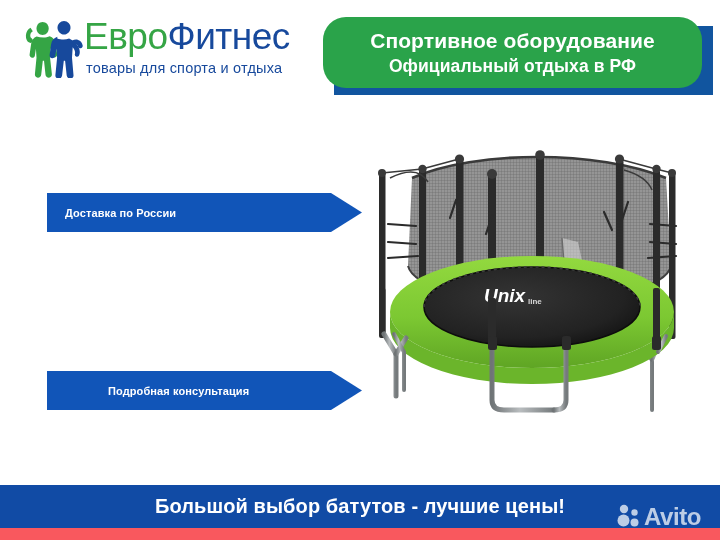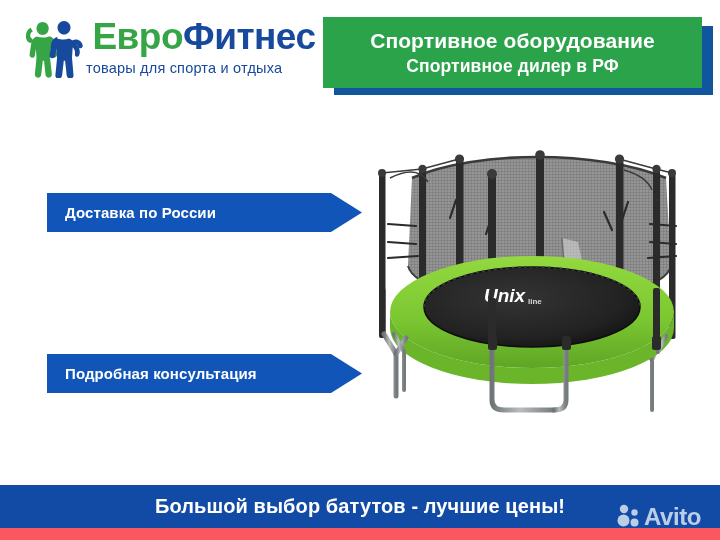--- a/index.html
+++ b/index.html
@@ -33,25 +33,24 @@
     width: 66px;
     height: 60px;
   }
   #brand-wordmark {
     position: absolute;
     left: 62px;
     top: 0px;
     width: 240px;
     height: 46px;
     font-size: 37px;
-    font-weight: bold;
+    font-weight: normal;
     letter-spacing: -0.5px;
     line-height: 46px;
     white-space: nowrap;
-    text-align: center;
   }
   .word-euro { color: #35a545; }
   .word-fitness { color: #17499c; }
   #brand-tagline {
     position: absolute;
     left: 64px;
     top: 46px;
     width: 250px;
     font-size: 14.5px;
     font-weight: normal;
@@ -73,20 +72,21 @@
     position: absolute;
     left: 323px;
     top: 17px;
     width: 379px;
     height: 71px;
     background: #2aa34a;
     display: flex;
     flex-direction: column;
     align-items: center;
     justify-content: center;
+    border-radius: 23px;
   }
   #headline-line1 {
     color: #ffffff;
     font-size: 21px;
     font-weight: bold;
     line-height: 27px;
     white-space: nowrap;
     letter-spacing: 0.1px;
   }
   #headline-line2 {
@@ -112,30 +112,30 @@
     width: 315px;
     height: 39px;
     background: #1155b8;
     -webkit-clip-path: polygon(0 0, 284px 0, 315px 50%, 284px 100%, 0 100%);
     clip-path: polygon(0 0, 284px 0, 315px 50%, 284px 100%, 0 100%);
     display: flex;
     align-items: center;
   }
   .feature-arrow .feature-label {
     color: #ffffff;
-    font-size: 15px;
+    font-size: 11px;
     font-weight: bold;
     padding-left: 18px;
     white-space: nowrap;
     letter-spacing: 0.1px;
   }
   .fa-0 { top: 0px; }
   .fa-1 { top: 55px; }
   .fa-2 { top: 111px; }
-  .fa-3 { top: 161px; }
+  .fa-3 { top: 178px; padding-left: 43px; }
 
   
   #product-photo {
     position: absolute;
     left: 366px;
     top: 138px;
     width: 344px;
     height: 332px;
     background: #ffffff;
   }
@@ -222,21 +222,21 @@
     <div id="brand-wordmark">
       <span class="word-euro">Евро</span><span class="word-fitness">Фитнес</span>
     </div>
 
     <div id="brand-tagline">товары для спорта и отдыха</div>
   </div>
 
   <div id="headline-shadow"></div>
   <div id="headline-banner">
     <div id="headline-line1">Спортивное оборудование</div>
-    <div id="headline-line2">Спортивное дилер в РФ</div>
+    <div id="headline-line2">Официальный отдыха в РФ</div>
   </div>
 
   <div id="feature-list">
     <div class="feature-arrow fa-0">
       <span class="feature-label">Доставка по России</span>
     </div>
     <div class="feature-arrow fa-3">
       <span class="feature-label">Подробная консультация</span>
     </div>
   </div>

